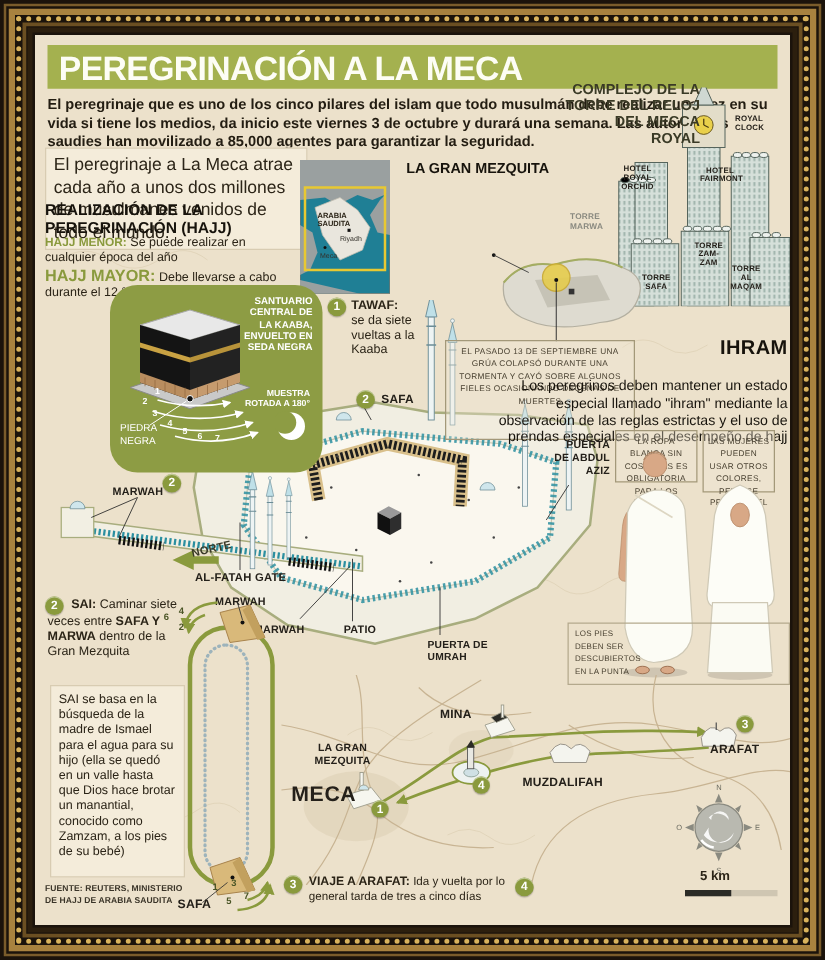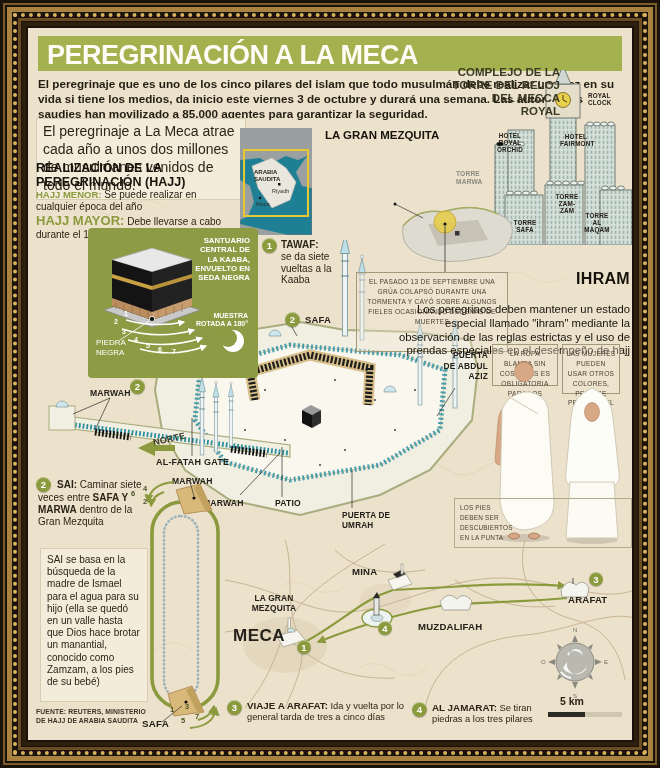--- a/index.html
+++ b/index.html
@@ -216,21 +216,21 @@
         <path d="M157,178 L157,216"></path>
         <path d="M247,207 L247,257"></path>
         <path d="M317,230 L317,268"></path>
         <path d="M75,158 L38,174"></path>
         <path d="M75,158 L60,190"></path>
         <path d="M205,255 L245,213"></path>
         <path d="M420,148 L402,176"></path>
       </g>
     </svg>
 
-    <div class="abs" style="left:88px;top:228px;width:170px;height:150px;background:var(--panel-green,#8d9c44);border-radius:4px">
+    <div class="abs" style="left:88px;top:228px;width:170px;height:150px;background:var(--panel-green,#8d9c44);border-radius:22px">
       <svg class="abs" style="left:14px;top:4px" width="100" height="118" viewBox="0 0 100 118">
         <polygon points="2,78 50,95 98,78 50,62" fill="#c9c9c9" stroke="#8a8a8a" stroke-width=".8"></polygon>
         <polygon points="10,28 50,16 90,28 50,40" fill="#e8e8e8" stroke="#aaa" stroke-width=".8"></polygon>
         <polygon points="10,28 50,40 50,88 10,74" fill="#141414"></polygon>
         <polygon points="50,40 90,28 90,74 50,88" fill="#222"></polygon>
         <polygon points="10,42 50,54 50,58 10,46" fill="#c9a243"></polygon>
         <polygon points="50,54 90,42 90,46 50,58" fill="#b8933a"></polygon>
         <polygon points="10,66 50,80 50,88 10,74" fill="#b98d5f"></polygon>
         <polygon points="50,80 90,66 90,74 50,88" fill="#c69b6e"></polygon>
         <g stroke="#8a6138" stroke-width=".5">
@@ -463,19 +463,16 @@
     <div class="abs" style="left:560px;top:695px;font-size:10.5px;font-weight:bold;color:#2b2417">5 km</div>
     <div class="abs" style="left:548px;top:712px;width:74px;height:5px;background:#cfc6b2">
       <div style="width:37px;height:5px;background:#2b2b26"></div>
     </div>
 
     <div class="gc" style="left:227px;top:700px">3</div>
     <div class="abs" style="left:247px;top:700px;width:162px;font-size:9.3px;color:#2b2417;line-height:1.2">
       <span class="b" style="font-size:9.8px">VIAJE A ARAFAT:</span><span> Ida y vuelta por lo general tarda de tres a cinco días</span>
     </div>
     <div class="gc" style="left:412px;top:702px">4</div>
-    <div class="abs" style="left:432px;top:702px;width:108px;font-size:9.3px;color:#2b2417;line-height:1.2">
-      <span class="b" style="font-size:9.8px">AL JAMARAT:</span><span> Se tiran piedras a los tres pilares</span>
-    </div>
 
   </div>
   </div>
 </div>
 
 </body></html>

